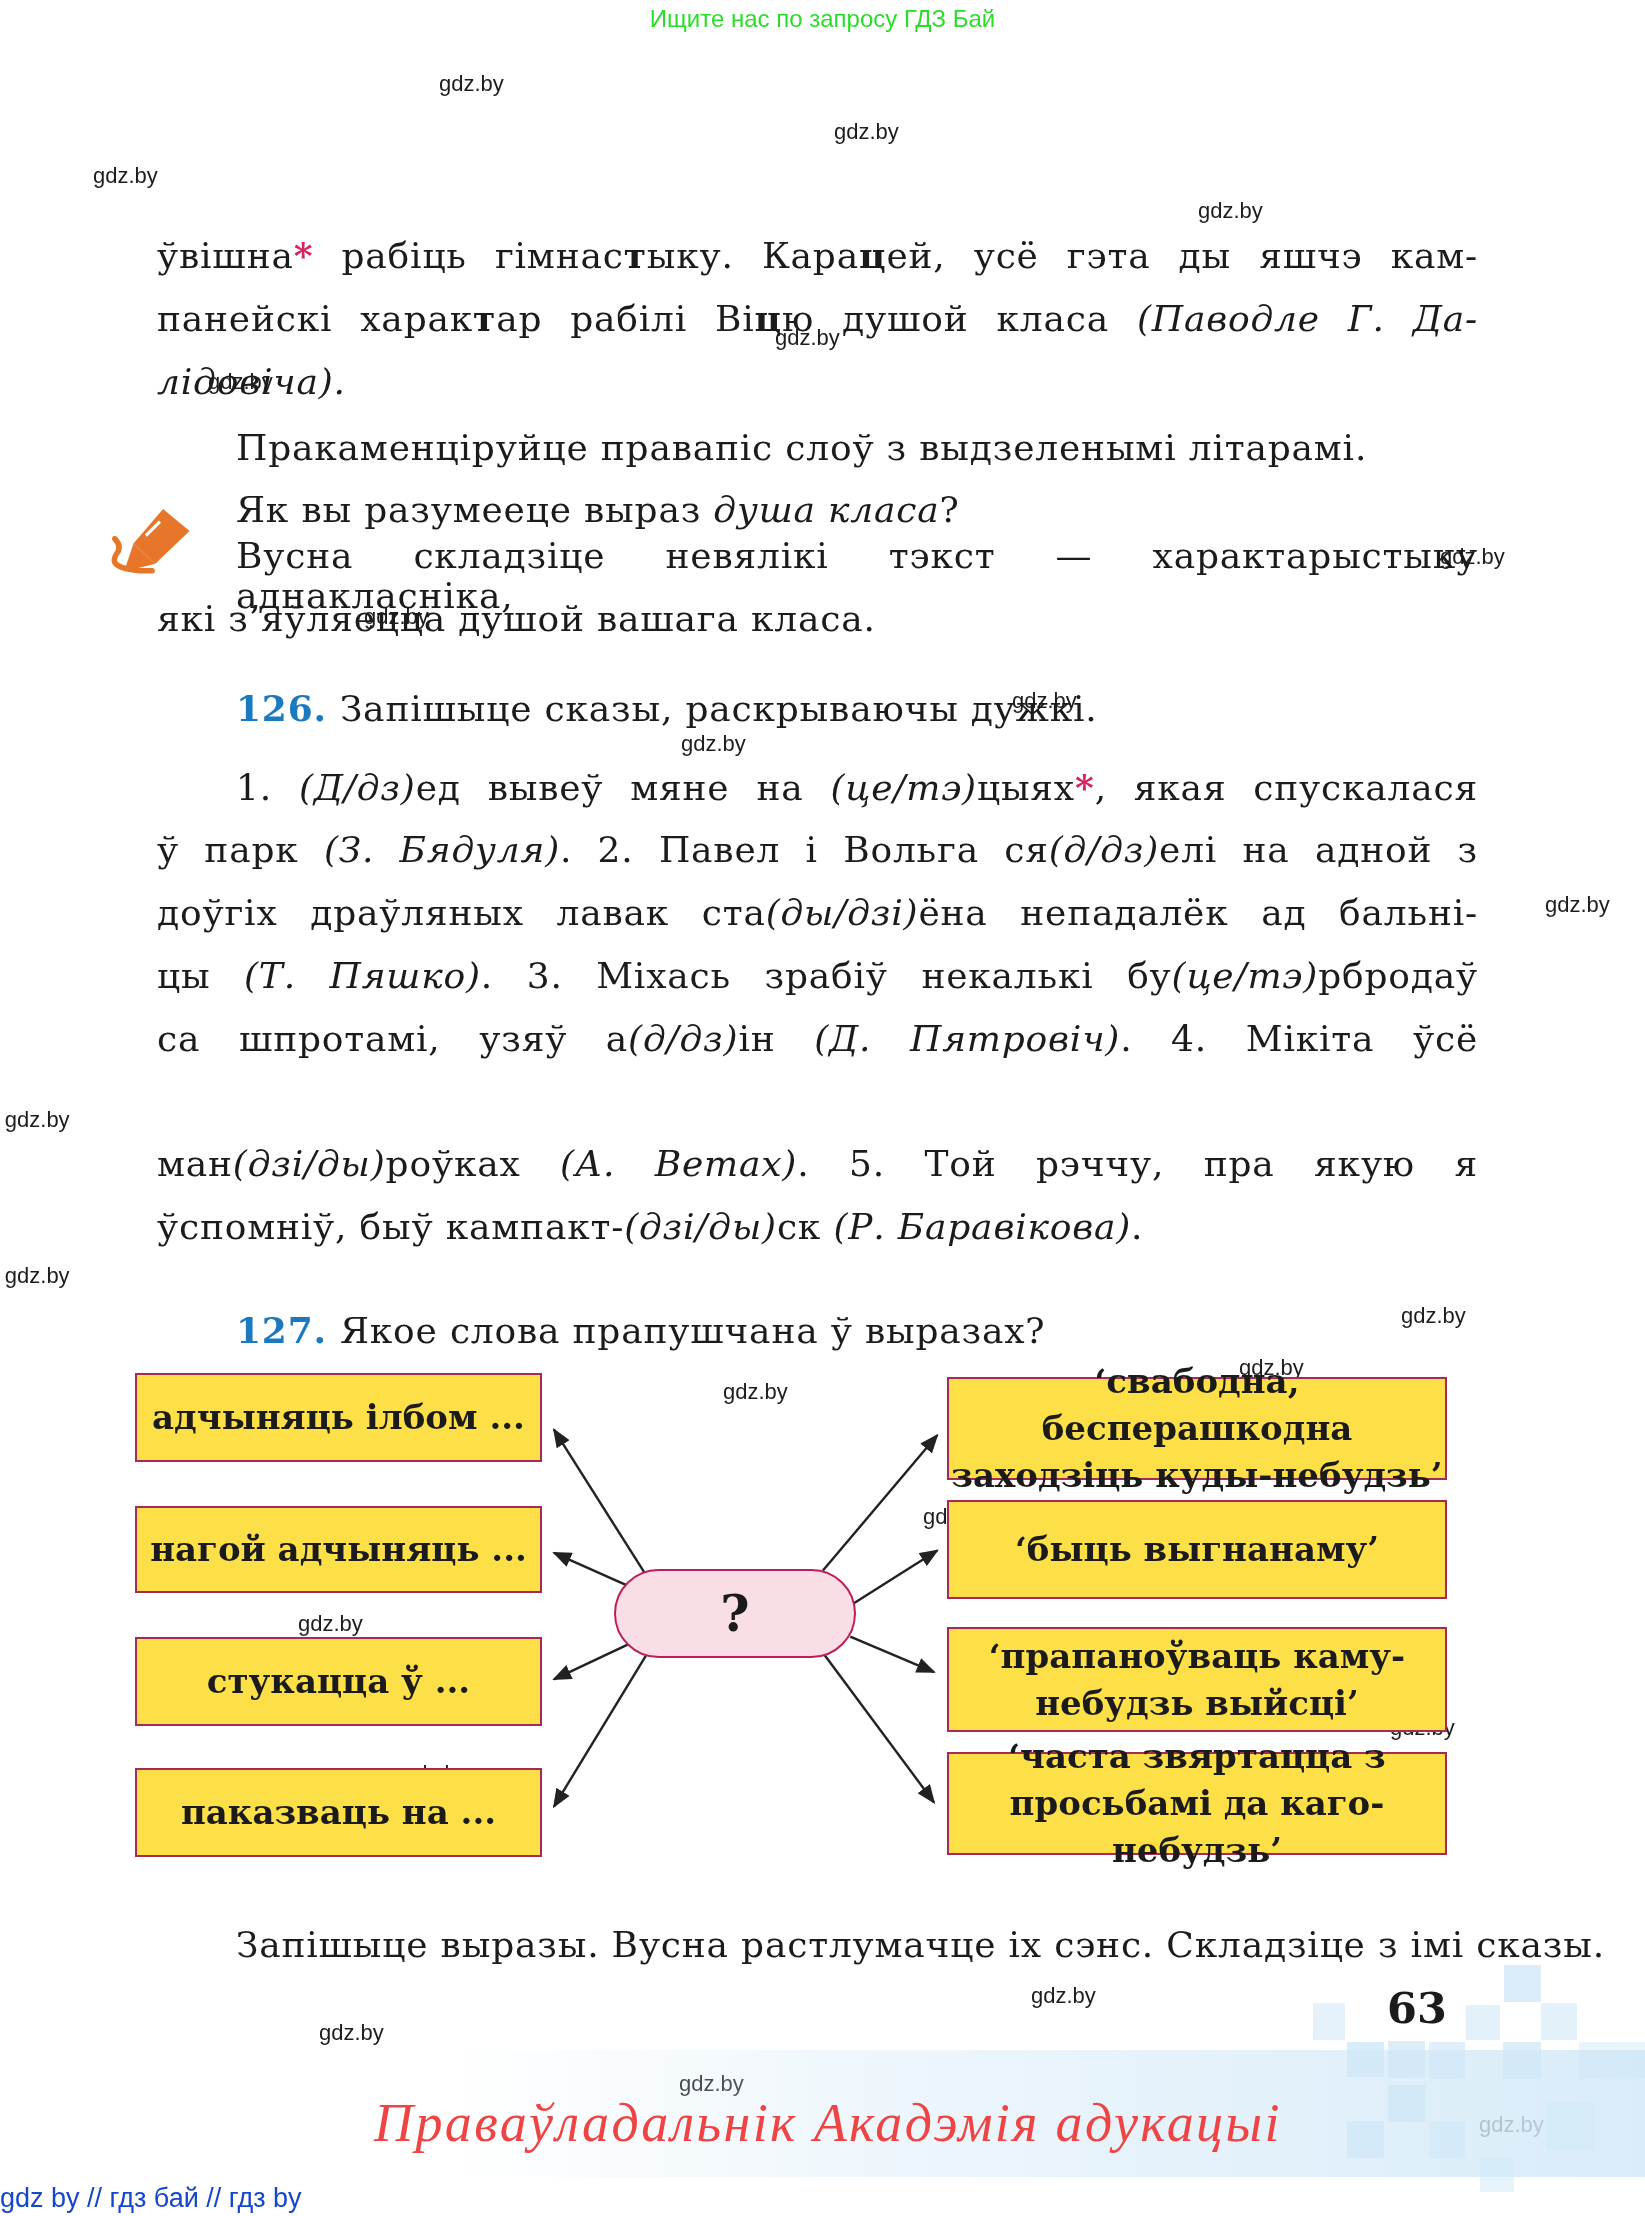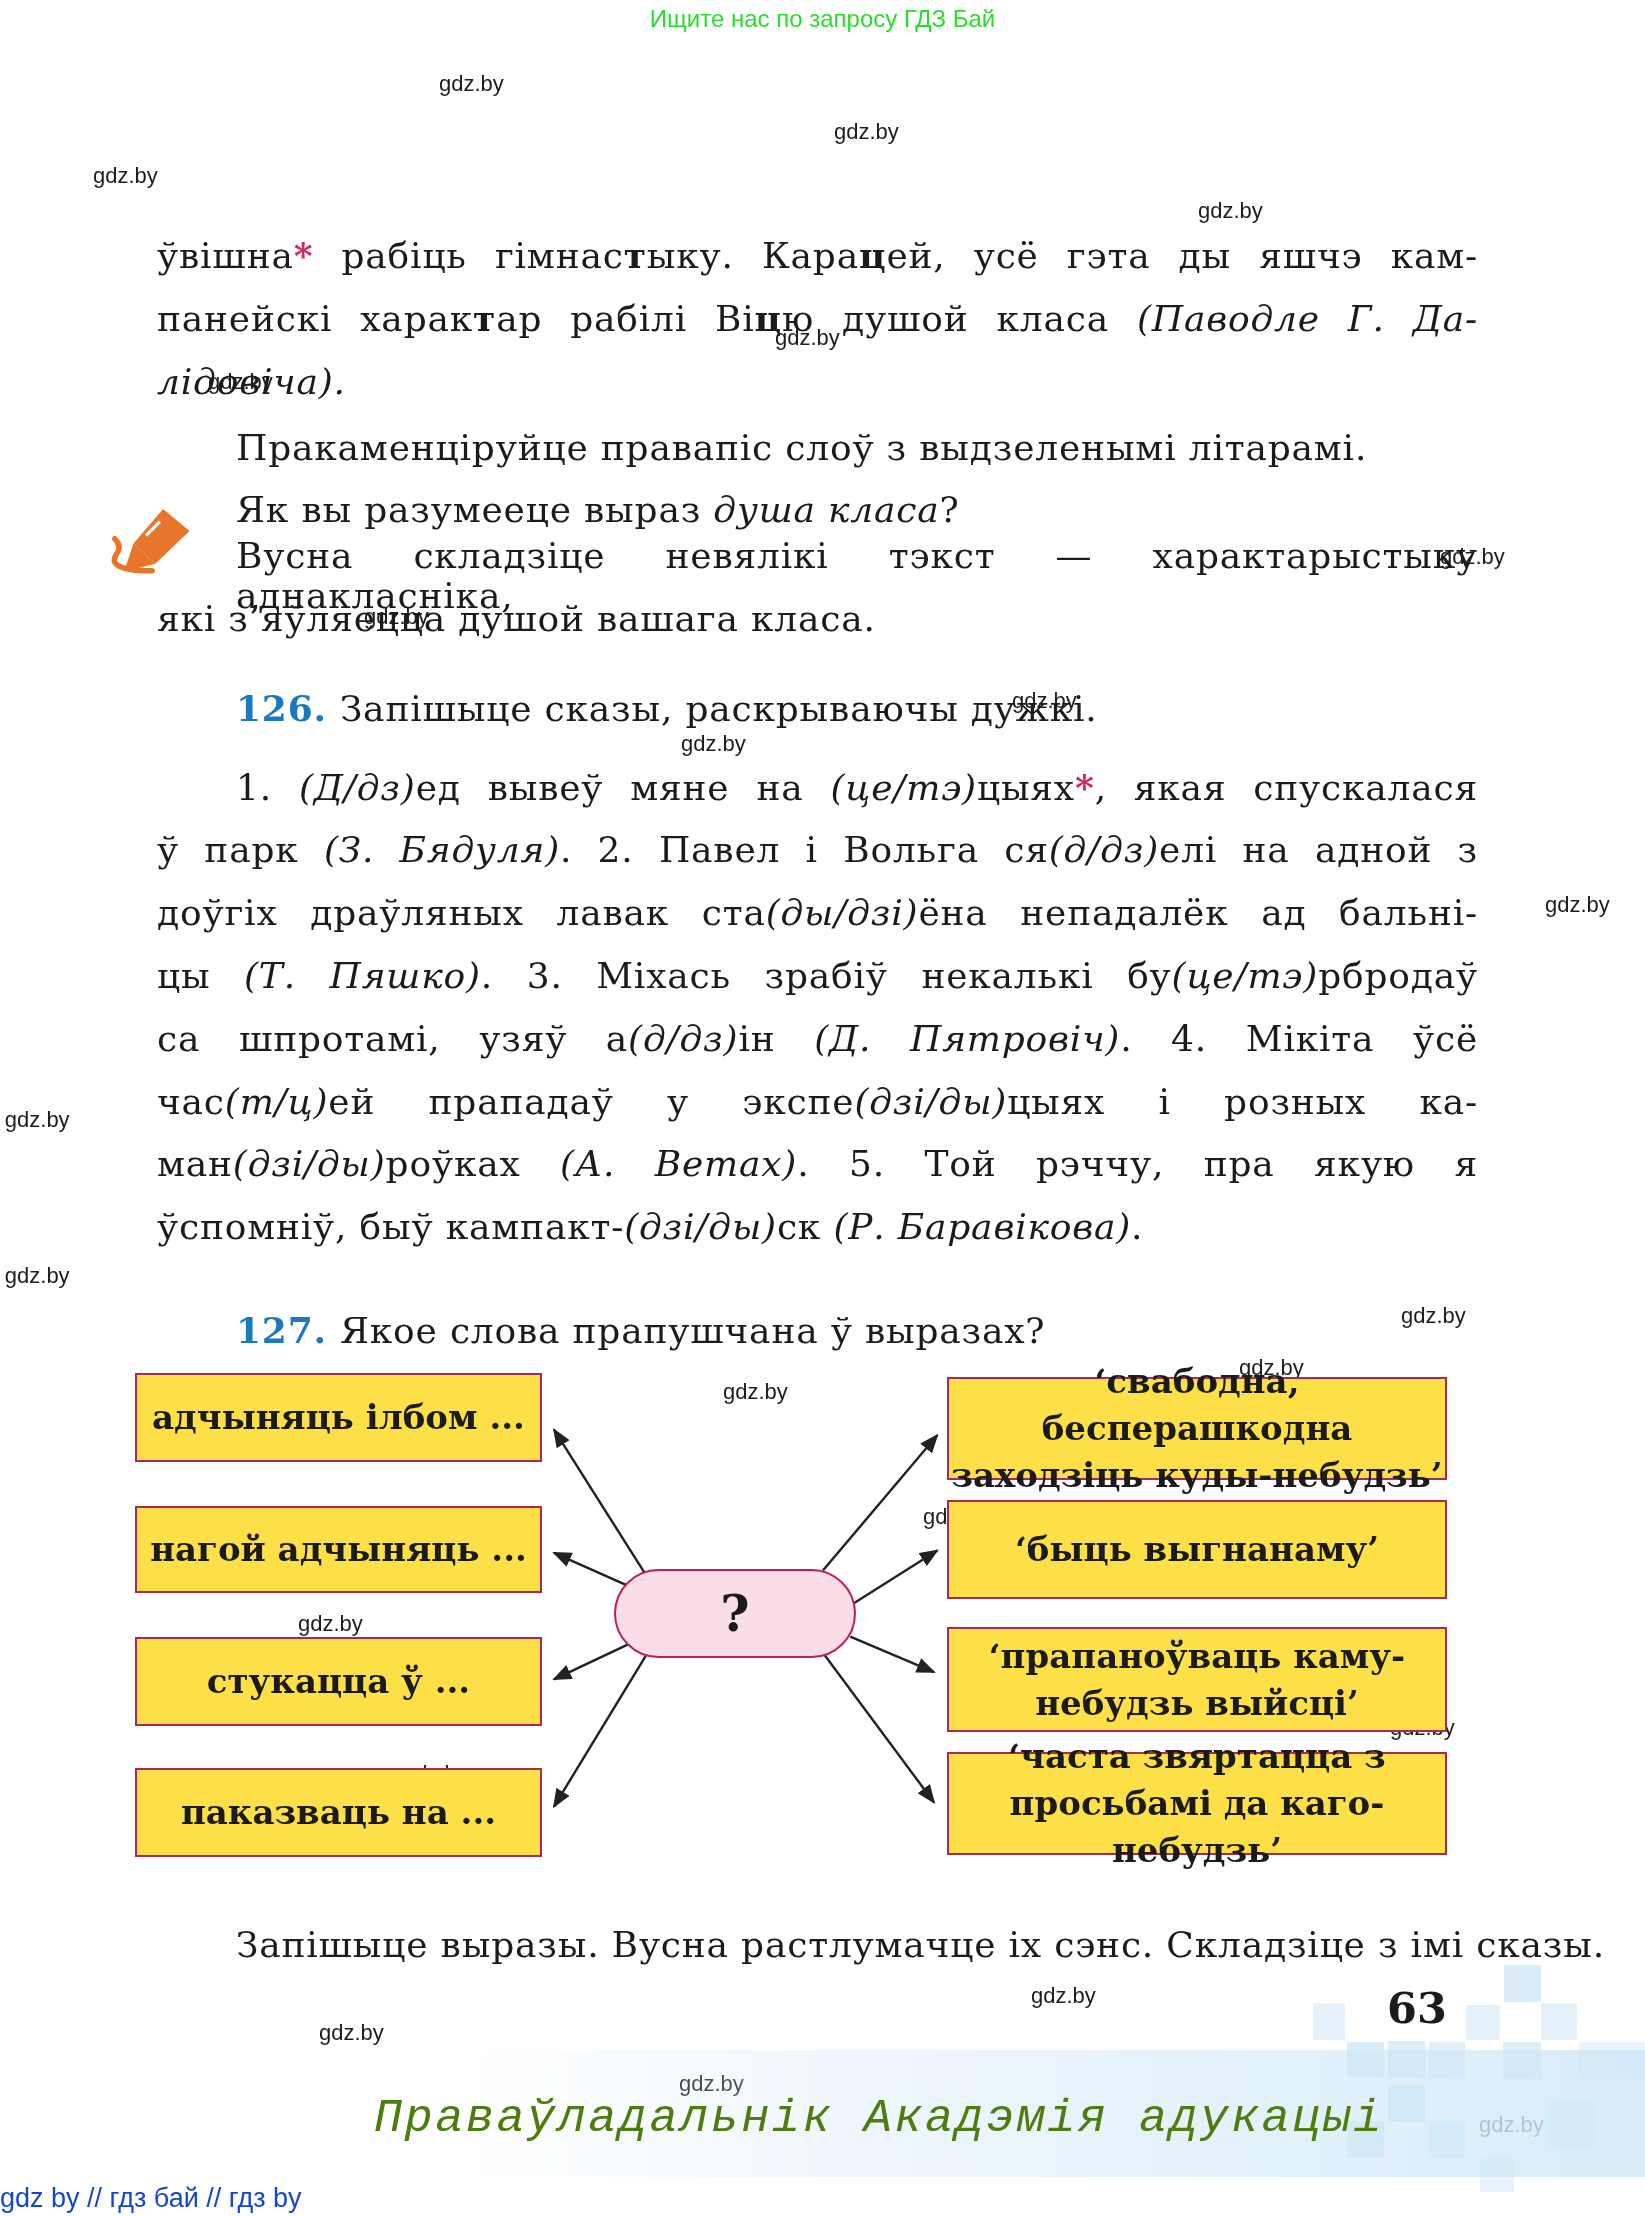--- a/index.html
+++ b/index.html
@@ -22,22 +22,22 @@
   .lbox{left:135px;width:403px;}
   .rbox{left:947px;width:496px;}
   .cnode{position:absolute;left:614px;top:1569px;width:238px;height:85px;border-radius:45px;
          background:#f9dfe5;border:2.4px solid #c01d5e;display:flex;align-items:center;justify-content:center;
          font-size:50px;font-weight:700;}
   .arrows{position:absolute;left:0;top:1353px;}
   .pagenum{position:absolute;left:1387px;top:1983px;font-size:43px;font-weight:700;}
   .wash{position:absolute;left:451px;top:2050px;width:1194px;height:127px;
         background:linear-gradient(90deg,rgba(213,234,248,0) 0%,rgba(213,234,248,0.45) 40%,rgba(213,234,248,0.9) 100%);}
   .sq{position:absolute;background:#cfe7f7;}
-  .copyright{position:absolute;left:374px;top:2092px;font-family:Liberation Mono, monospace;
-             font-style:italic;font-size:47px;letter-spacing:2.4px;color:#4d7c0f;white-space:nowrap;}
+  .copyright{position:absolute;left:374px;top:2092px;font-family:Liberation Serif, serif;
+             font-style:italic;font-size:54px;letter-spacing:2.4px;color:#ef4444;white-space:nowrap;}
   .footer-links{position:absolute;left:0;right:0;top:2183px;text-align:left;
                 font-family:"Liberation Sans",sans-serif;font-size:27px;color:#1547cc;}
 </style>
 </head>
 <body>
 
 <div id="page">
 
   <div class="promo">Ищите нас по запросу ГДЗ Бай</div>
 
@@ -86,21 +86,20 @@
   <div class="line" style="left:133px;top:599px;"><span class="seg">які з’яўляецца душой вашага класа.</span></div>
 
   <div class="line" style="left:212px;top:689px;">
     <span class="num">126.</span><span>Запішыце сказы, раскрываючы дужкі.</span>
   </div>
   <div class="line jl" style="left:212px;top:768px;width:1242px;"><span class="seg">1. </span><span class="seg i">(Д/дз)</span><span class="seg">ед вывеў мяне на </span><span class="seg i">(це/тэ)</span><span class="seg">цыях</span><span class="seg star">*</span><span class="seg">, якая спускалася</span></div>
   <div class="line jl" style="left:133px;top:830px;width:1321px;"><span class="seg">ў парк </span><span class="seg i">(З. Бядуля)</span><span class="seg">. 2. Павел і Вольга ся</span><span class="seg i">(д/дз)</span><span class="seg">елі на адной з</span></div>
   <div class="line jl" style="left:133px;top:893px;width:1321px;"><span class="seg">доўгіх драўляных лавак ста</span><span class="seg i">(ды/дзі)</span><span class="seg">ёна непадалёк ад бальні-</span></div>
   <div class="line jl" style="left:133px;top:956px;width:1321px;"><span class="seg">цы </span><span class="seg i">(Т. Пяшко)</span><span class="seg">. 3. Міхась зрабіў некалькі бу</span><span class="seg i">(це/тэ)</span><span class="seg">рбродаў</span></div>
   <div class="line jl" style="left:133px;top:1019px;width:1321px;"><span class="seg">са шпротамі, узяў а</span><span class="seg i">(д/дз)</span><span class="seg">ін </span><span class="seg i">(Д. Пятровіч)</span><span class="seg">. 4. Мікіта ўсё</span></div>
-  <div class="line jl" style="left:133px;top:1082px;width:1321px;"><span class="seg">час</span><span class="seg i">(т/ц)</span><span class="seg">ей прападаў у экспе</span><span class="seg i">(дзі/ды)</span><span class="seg">цыях і розных ка-</span></div>
   <div class="line jl" style="left:133px;top:1144px;width:1321px;"><span class="seg">ман</span><span class="seg i">(дзі/ды)</span><span class="seg">роўках </span><span class="seg i">(А. Ветах)</span><span class="seg">. 5. Той рэччу, пра якую я</span></div>
   <div class="line" style="left:133px;top:1207px;"><span class="seg">ўспомніў, быў кампакт-</span><span class="seg i">(дзі/ды)</span><span class="seg">ск </span><span class="seg i">(Р. Баравікова)</span><span class="seg">.</span></div>
 
   <div class="line" style="left:212px;top:1311px;">
     <span class="num">127.</span><span>Якое слова прапушчана ў выразах?</span>
   </div>
 
   <svg class="arrows" width="1645" height="564" viewBox="0 1680 2043 700">
     <defs>
       <marker id="ah" viewBox="0 0 10 8" refX="9" refY="4" markerWidth="24" markerHeight="19" orient="auto" markerUnits="userSpaceOnUse">

